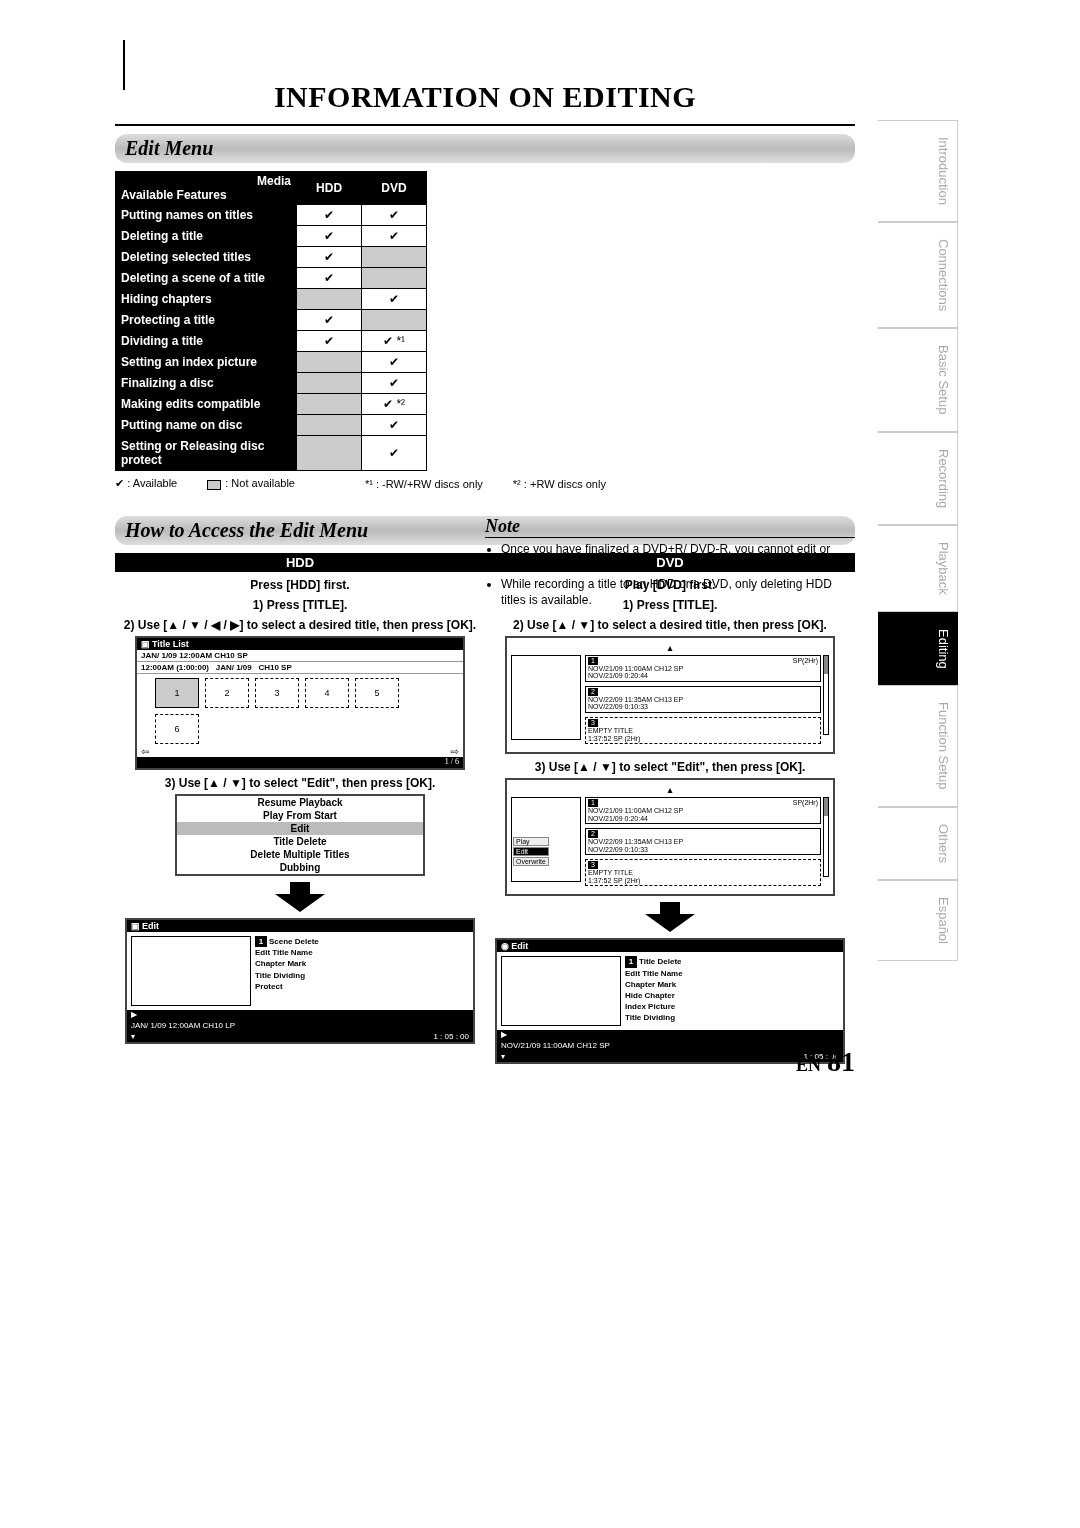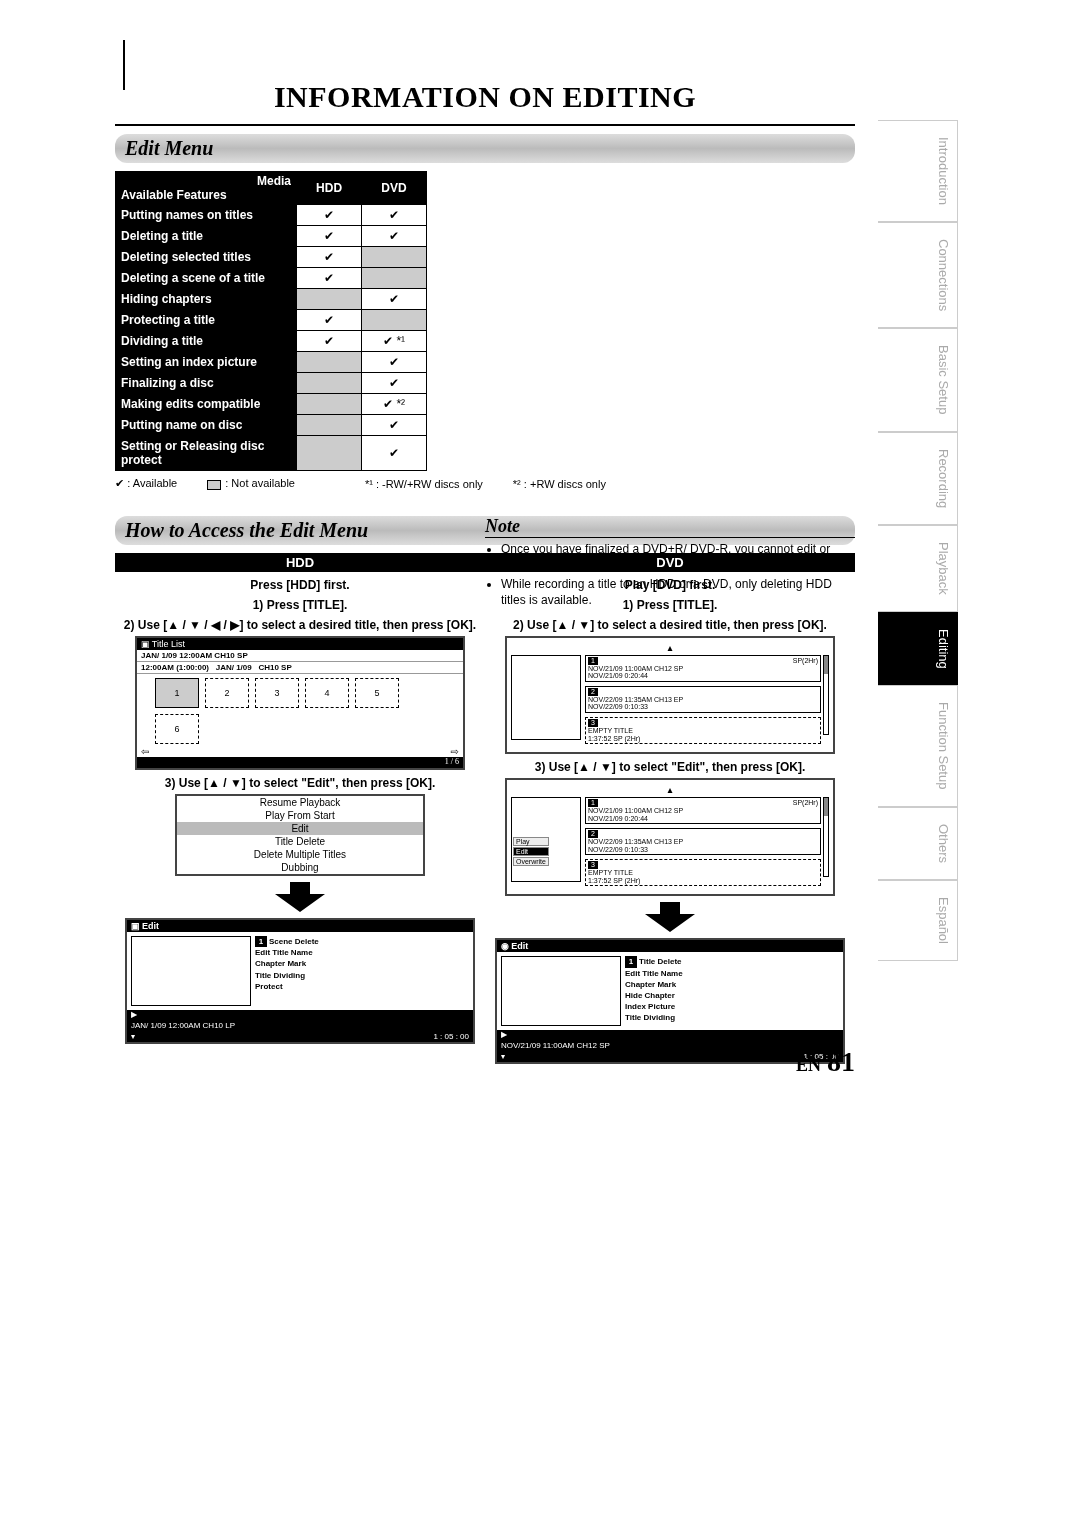--- a/index.html
+++ b/index.html
@@ -24,29 +24,29 @@
   .legend .box { display:inline-block; width:14px; height:10px; background:#ccc; border:1px solid #000; vertical-align:middle; margin-right:4px;}
   .note-box { position:absolute; left:370px; top:345px; width:370px; font-size:12px; }
   .note-head { font-family:"Times New Roman",serif; font-weight:bold; font-style:italic; font-size:18px; border-bottom:1px solid #000; margin-bottom:4px;}
   .note-box ul { list-style: disc; padding-left: 16px; }
   .note-box li { margin-bottom: 4px; line-height:1.3; }
   .halves { display:flex; gap:0; margin-top:0; }
   .half { width:50%; font-size:12px; }
   .half-head { background:#000; color:#fff; text-align:center; font-weight:bold; font-size:13px; padding:2px 0; }
   .step { font-weight:bold; margin:6px 0 4px 0; font-size:12px;text-align:center; }
   .screen { border:2px solid #444; margin: 4px 20px 4px 20px; font-size:9px; background:#fff; }
-  .screen .bar { background:#000; color:#fff; font-weight:normal; padding:1px 4px; font-size:9px; }
+  .screen .bar { background:#000; color:#fff; font-weight:bold; padding:1px 4px; font-size:9px; }
   .screen .info { padding:1px 4px; font-size:8px; border-bottom:1px solid #999; }
   .thumbs { display:flex; flex-wrap:wrap; padding:4px 18px; gap:6px; position:relative; }
   .thumb { width:44px; height:30px; border:1px solid #000; display:flex; align-items:center; justify-content:center; font-size:9px; }
   .thumb.sel { background:#ccc; }
   .dotted { border-style:dashed; }
   .pg { text-align:right; font-size:8px; padding:0 4px 2px 0; background:#000; color:#fff;font-family:Liberation Serif, serif; }
   .arrows-lr { display:flex; justify-content:space-between; padding:0 4px; font-size:10px; margin-top:-2px;}
-  .menu-box { border:2px solid #444; margin:4px 60px; text-align:center; font-weight:normal; font-size:10px; }
+  .menu-box { border:2px solid #444; margin:4px 60px; text-align:center; font-weight:bold; font-size:10px; }
   .menu-box div { padding:1px 0; }
   .menu-box .hi { background:#bbb; }
   .big-arrow { display:flex; justify-content:center; margin:6px 0; }
   .big-arrow svg { width:60px; height:30px; }
   .editscr { border:2px solid #444; margin:4px 10px; font-size:9px; }
   .editscr .top { background:#000; color:#fff; padding:1px 4px; font-weight:bold; font-size:9px; }
   .editscr .body { display:flex; padding:4px; gap:4px; }
   .editscr .preview { width:120px; height:70px; border:1px solid #000; background:#fff; }
   .editscr .opts { font-size:8px; font-weight:bold; line-height:1.4; }
   .editscr .opts .num { display:inline-block; background:#000; color:#fff; width:12px; text-align:center; margin-right:2px;}

